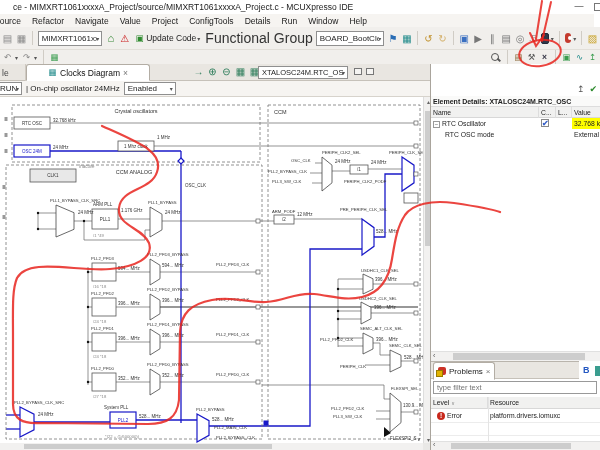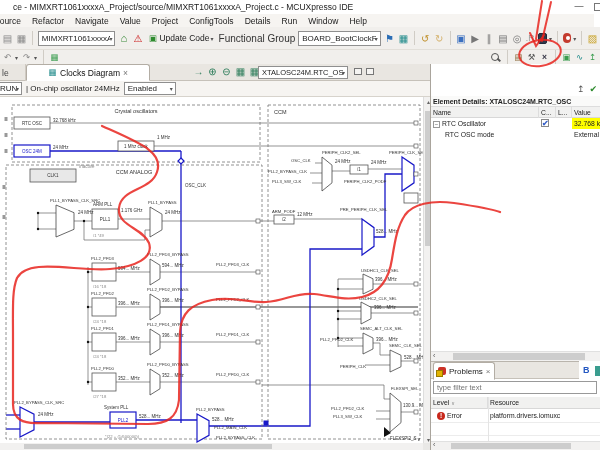--- a/index.html
+++ b/index.html
@@ -14,21 +14,21 @@
   #menubar{left:0;top:14px;width:600px;height:13px;background:#f6f4f1;font-size:8.5px;display:flex;gap:11px;align-items:center;padding-left:0;margin-left:-6px;white-space:nowrap}
   #toolbar1{left:0;top:27px;width:600px;height:23px;background:#f1efec;display:flex;align-items:center;gap:3px;padding:0 2px;border-bottom:1px solid #e2dfd9;white-space:nowrap}
   #toolbar2{left:0;top:50px;width:600px;height:14px;background:#f1efec;display:flex;align-items:center;gap:4px;padding:0 3px;font-size:9px}
   .ticon{display:inline-block;min-width:11px;text-align:center;font-size:10px;line-height:13px;cursor:default}
   .ticon.sm{font-size:8.5px;min-width:9px}
   .caret{font-size:6px;color:#555;margin-left:-1px}
   .sep{width:1px;height:14px;background:#d0ccc5;margin:0 2px}
   .combo{display:inline-flex;align-items:center;justify-content:space-between;background:#fff;border:1px solid #8f8f8f;font-size:8px;height:15px;padding:0 2px 0 3px;white-space:nowrap;overflow:hidden}
   .combo .cbtext{overflow:hidden;white-space:nowrap}
   .btnish{display:inline-flex;align-items:center;gap:2px;font-size:8.5px;padding:0 2px;height:17px}
-  .lbl{font-size:10px;color:#333}
+  .lbl{font-size:14px;color:#333}
   .key-icon{display:inline-block;width:10px;height:10px;border-radius:5px;background:#c43b2e;position:relative}
   .key-icon::after{content:"";position:absolute;left:3px;top:3px;width:4px;height:4px;border-radius:2px;background:#fff}
   .dark-icon{display:inline-block;width:11px;height:11px;background:#2f3a4a;border:1px solid #20293a;border-radius:2px}
   .mag{display:inline-block;position:relative;width:11px;height:11px}
   .mag::before{content:"";position:absolute;left:1px;top:1px;width:6px;height:6px;border:1.4px solid #555;border-radius:50%}
   .mag::after{content:"";position:absolute;left:7px;top:7px;width:4px;height:1.6px;background:#555;transform:rotate(45deg)}
   
   #tabrow{left:0;top:64px;width:600px;height:17px;background:#e9e6e1;border-bottom:1px solid #c6c1b9}
   .tab{position:absolute;top:0;height:17px;display:flex;align-items:center;gap:3px;font-size:8.5px;padding:0 21px;border-right:1px solid #cfcac2;color:#444}
   .tab.active{background:#fff;border:1px solid #b3ada4;border-bottom:1px solid #fff;border-radius:3px 3px 0 0;color:#111}

